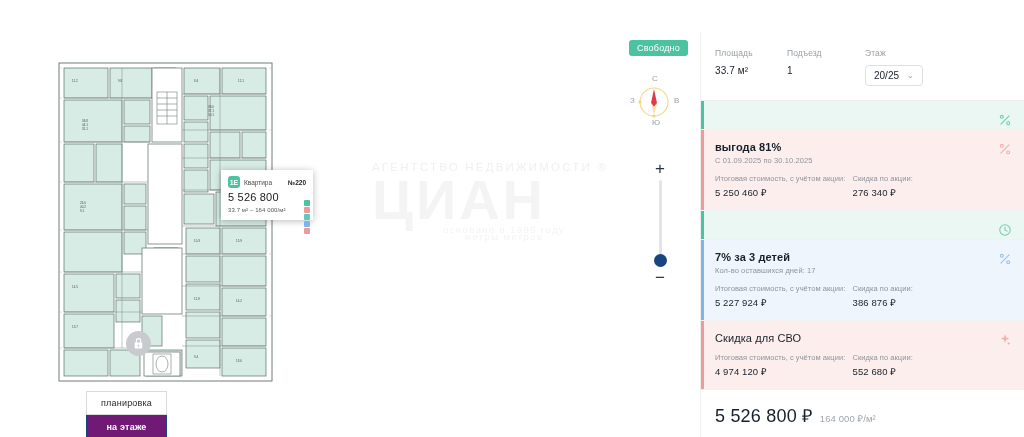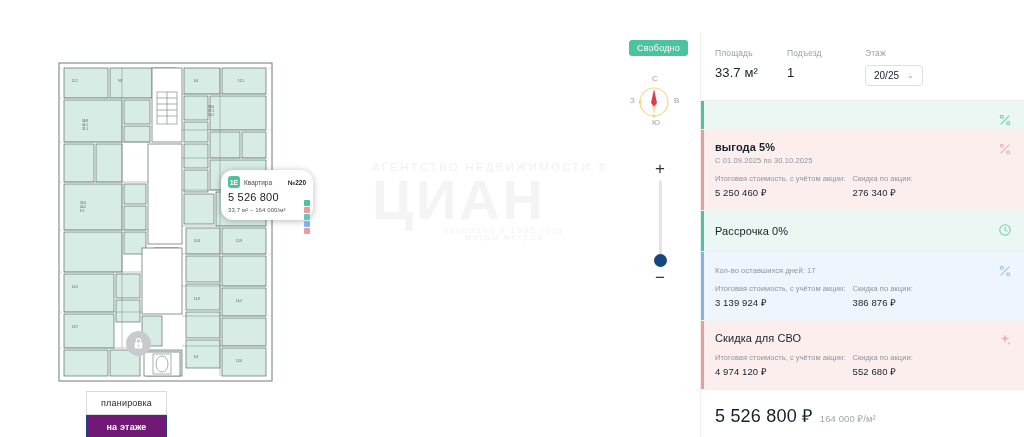--- a/index.html
+++ b/index.html
@@ -42,21 +42,21 @@
   
   .lock-badge {
     position: absolute; left: 126px; top: 331px; width: 25px; height: 25px;
     border-radius: 50%; background: #c8cbcd; display: flex;
     align-items: center; justify-content: center;
   }
 
   
   .unit-tip {
     position: absolute; left: 221px; top: 170px; width: 92px;
-    background: #fff; border-radius: 12px;
+    background: #fff; border-radius: 0;
     box-shadow: 0 1px 7px rgba(0,0,0,.28);
     padding: 6px 7px 7px 7px; z-index: 9;
   }
   .tip-row1 { display: flex; align-items: center; gap: 4px; }
   .tip-badge {
     width: 12px; height: 12px; border-radius: 3px; background: #4cc3a0;
     color: #fff; font-size: 7px; font-weight: 700;
     display: flex; align-items: center; justify-content: center; flex: 0 0 auto;
   }
   .tip-kind { font-size: 6.5px; color: #4a4a4a; }
@@ -124,21 +124,21 @@
   .specs {
     display: flex; padding: 16px 14px 14px 14px; gap: 0;
     border-bottom: 1px solid #eceef0; align-items: flex-start;
   }
   .spec { flex: 0 0 auto; }
   .spec.w-area  { width: 72px; }
   .spec.w-entr  { width: 78px; }
   .spec.w-dead  { width: 86px; }
   .spec.w-floor { width: auto; }
   .spec-label { font-size: 8.5px; color: #9aa0a6; margin-bottom: 7px; letter-spacing: .1px; }
-  .spec-value { font-size: 13px; color: #17202a; letter-spacing: .1px; }
+  .spec-value { font-size: 10px; color: #17202a; letter-spacing: .1px; }
   .floor-select {
     display: inline-flex; align-items: center; gap: 8px;
     border: 1px solid #dcdfe3; border-radius: 4px;
     padding: 4px 8px; font-size: 10px; color: #17202a; cursor: pointer;
     background: #fff; margin-top: -4px;
   }
   .chev { font-size: 8px; color: #9aa0a6; }
 
   
   .promos { position: relative; }
@@ -425,21 +425,21 @@
         <span class="promo-icon">
           <svg viewBox="0 0 24 24" fill="none" stroke="#4cc3a0" stroke-width="2" stroke-linecap="round">
             <line x1="19" y1="5" x2="5" y2="19"></line>
               <circle cx="6.5" cy="6.5" r="2.5"></circle>
               <circle cx="17.5" cy="17.5" r="2.5"></circle>
           </svg>
         </span>
       </div>
 
       <div class="promo pink">
-        <div class="promo-title bold">выгода 5%</div>
+        <div class="promo-title bold">выгода 81%</div>
         <div class="promo-sub">С 01.09.2025 по 30.10.2025</div>
         <div class="promo-figs">
           <div class="fig">
             <div class="fig-label">Итоговая стоимость, с учётом акции:</div>
             <div class="fig-value">5 250 460 ₽</div>
           </div>
           <div class="fig">
             <div class="fig-label">Скидка по акции:</div>
             <div class="fig-value">276 340 ₽</div>
           </div>
@@ -447,35 +447,35 @@
         <span class="promo-icon">
           <svg viewBox="0 0 24 24" fill="none" stroke="#ef9a9a" stroke-width="2" stroke-linecap="round">
             <line x1="19" y1="5" x2="5" y2="19"></line>
               <circle cx="6.5" cy="6.5" r="2.5"></circle>
               <circle cx="17.5" cy="17.5" r="2.5"></circle>
           </svg>
         </span>
       </div>
 
       <div class="promo green simple">
-        <div class="promo-title">Рассрочка 0%</div>
         <span class="promo-icon">
           <svg viewBox="0 0 24 24" fill="none" stroke="#4cc3a0" stroke-width="1.8" stroke-linecap="round">
             <circle cx="12" cy="12" r="9"></circle>
               <polyline points="12 7 12 12 15.5 14"></polyline>
           </svg>
         </span>
       </div>
 
       <div class="promo blue">
+        <div class="promo-title bold">7% за 3 детей</div>
         <div class="promo-sub">Кол-во оставшихся дней: 17</div>
         <div class="promo-figs">
           <div class="fig">
             <div class="fig-label">Итоговая стоимость, с учётом акции:</div>
-            <div class="fig-value">3 139 924 ₽</div>
+            <div class="fig-value">5 227 924 ₽</div>
           </div>
           <div class="fig">
             <div class="fig-label">Скидка по акции:</div>
             <div class="fig-value">386 876 ₽</div>
           </div>
         </div>
         <span class="promo-icon">
           <svg viewBox="0 0 24 24" fill="none" stroke="#7fb3ea" stroke-width="2" stroke-linecap="round">
             <line x1="19" y1="5" x2="5" y2="19"></line>
               <circle cx="6.5" cy="6.5" r="2.5"></circle>

